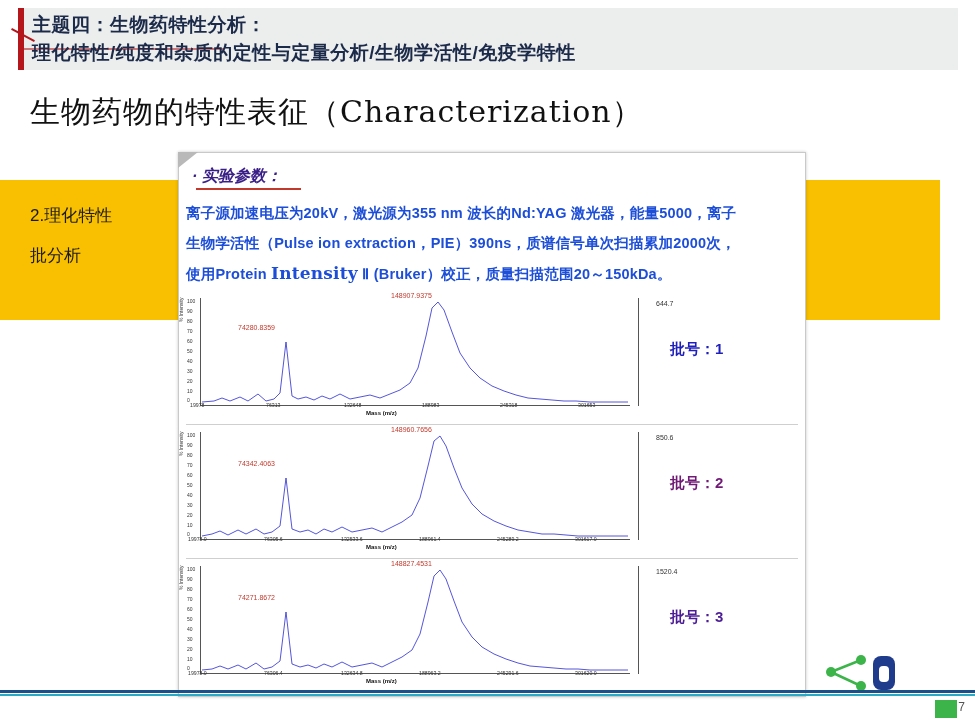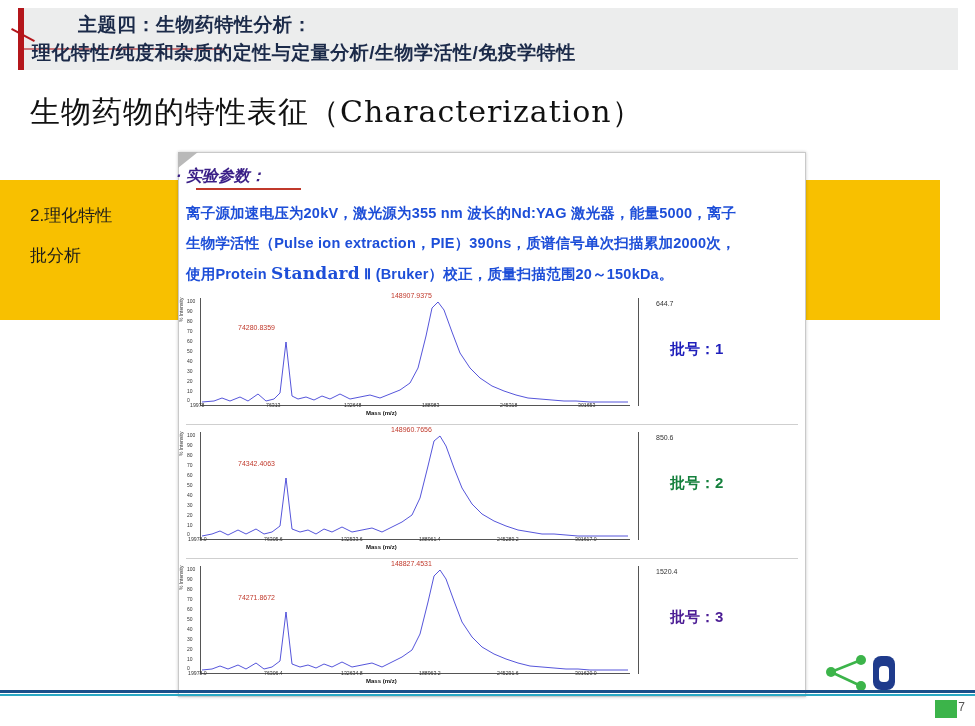--- a/index.html
+++ b/index.html
@@ -34,21 +34,20 @@
     background: #b4161b;
   }
   .header-line1 {
     position: absolute;
     left: 32px;
     top: 12px;
     font-size: 19px;
     font-weight: bold;
     color: #1b2a49;
     letter-spacing: 0.5px;
-    margin-left: 46px;
   }
   .header-line2 {
     position: absolute;
     left: 32px;
     top: 40px;
     font-size: 19px;
     font-weight: bold;
     color: #1b2a49;
     letter-spacing: 0.5px;
   }
@@ -120,21 +119,21 @@
     top: 152px;
     width: 20px;
     height: 16px;
     background: #b9b9b9;
     clip-path: polygon(0 0, 100% 0, 0 100%);
   }
 
   
   .param-head {
     position: absolute;
-    left: 176px;
+    left: 192px;
     top: 166px;
     font-size: 16px;
     font-weight: bold;
     color: #3a1f87;
     font-style: italic;
   }
   .param-underline {
     position: absolute;
     left: 196px;
     top: 188px;
@@ -320,21 +319,21 @@
 
 <div class="content-card"></div>
 <div class="card-corner"></div>
 
 <div class="param-head">· 实验参数：</div>
 <div class="param-underline"></div>
 <div class="param-body">
   <div>离子源加速电压为20kV，激光源为355 nm 波长的Nd:YAG 激光器，能量5000，离子</div>
   <div>生物学活性（Pulse ion extraction，PIE）390ns，质谱信号单次扫描累加2000次，</div>
   <div>
-    <span>使用Protein </span><span class="bk">Standard</span><span> Ⅱ (Bruker）校正，质量扫描范围20～150kDa。</span>
+    <span>使用Protein </span><span class="bk">Intensity</span><span> Ⅱ (Bruker）校正，质量扫描范围20～150kDa。</span>
   </div>
 </div>
 
 <div class="spectra-wrap">
 
   <div class="spectrum sp0">
     <div class="plot-box"></div>
     <div class="ylabel">% Intensity</div>
     <div class="ytick" style="top:6px">100</div>
     <div class="ytick" style="top:16px">90</div>
@@ -393,21 +392,21 @@
     <div class="xtick" style="left:2px;">19978.0</div>
     <div class="xtick" style="left:78px;">76305.6</div>
     <div class="xtick" style="left:155px;">132533.6</div>
     <div class="xtick" style="left:233px;">188961.4</div>
     <div class="xtick" style="left:311px;">245289.2</div>
     <div class="xtick" style="left:389px;">301617.0</div>
     <div class="xlabel">Mass (m/z)</div>
 
     <div class="right-tick"></div>
     <div class="right-val">850.6</div>
-    <div class="batch-label" style="color:#15803d">批号：2</div>
+    <div class="batch-label" style="color:#701a75">批号：2</div>
   </div>
 
   <div class="spectrum sp2" style="border-bottom:none">
     <div class="plot-box"></div>
     <div class="ylabel">% Intensity</div>
     <div class="ytick" style="top:6px">100</div>
     <div class="ytick" style="top:16px">90</div>
     <div class="ytick" style="top:26px">80</div>
     <div class="ytick" style="top:36px">70</div>
     <div class="ytick" style="top:46px">60</div>

